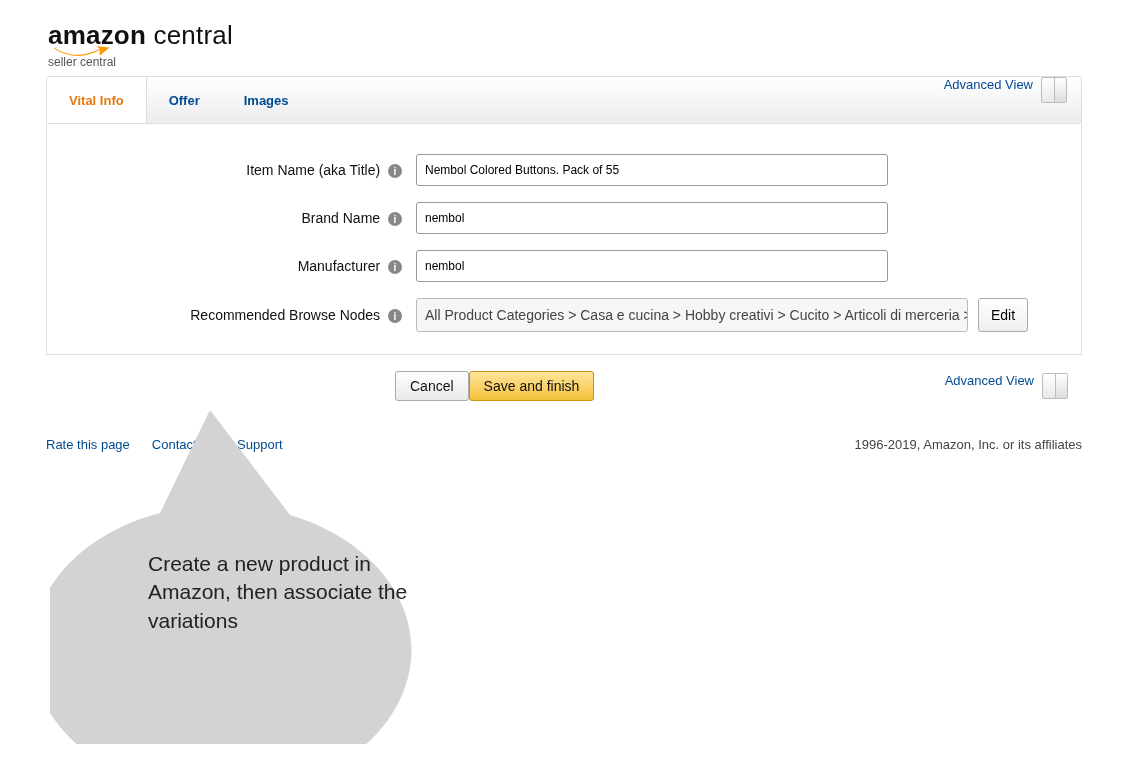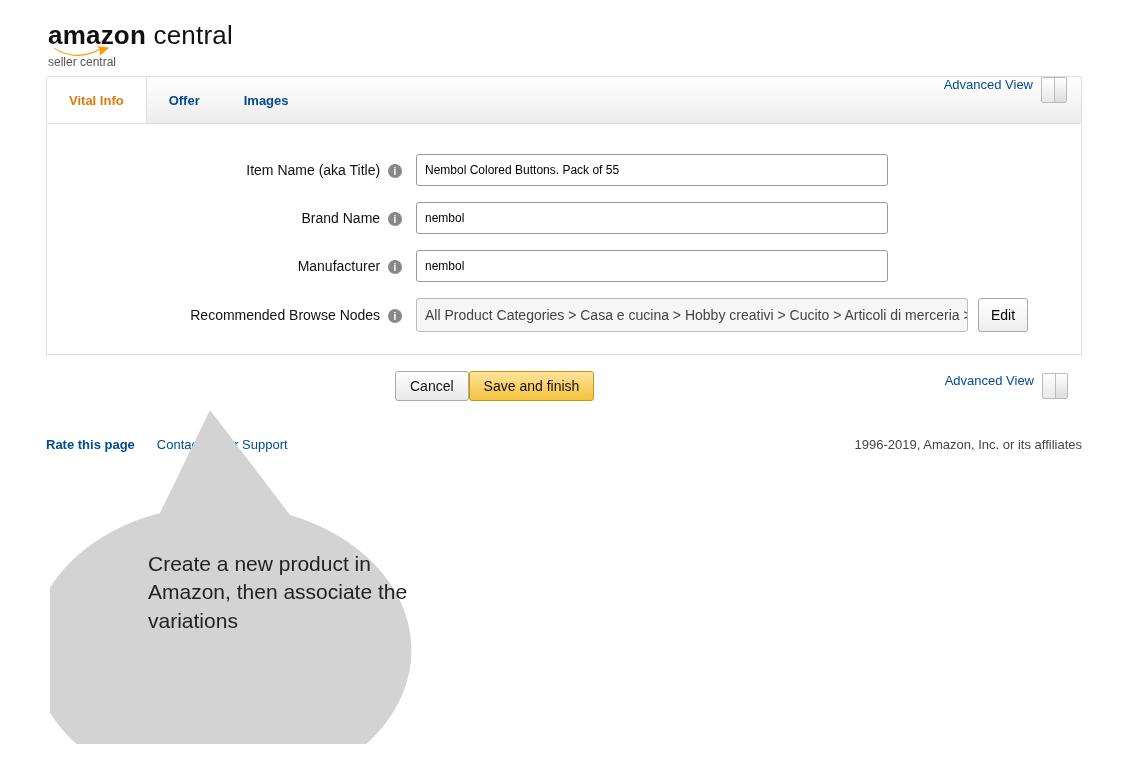--- a/index.html
+++ b/index.html
@@ -34,21 +34,21 @@
   .row .browse .edit{height:34px;padding:0 12px;border:1px solid #aaa;border-radius:3px;background:linear-gradient(#fff,#eee);cursor:pointer}
   
   .actions{display:flex;align-items:center;margin-top:16px}
   .actions .btns{margin-left:349px;display:flex;}
   button.btn{height:30px;padding:0 14px;border-radius:3px;font-size:14px;cursor:pointer}
   button.cancel{border:1px solid #aaa;background:linear-gradient(#fff,#e9e9e9);color:#111}
   button.save{border:1px solid #c89411;background:linear-gradient(#ffe39a,#f4c23c);color:#111;font-weight:400}
   .actions .spacer{flex:1}
   
   .footer{display:flex;margin-top:36px;font-size:13px}
-  .footer a{color:#004b91;font-weight:bold;text-decoration:none;margin-right:22px}
+  .footer a{color:#004b91;font-weight:normal;text-decoration:none;margin-right:22px}
   .footer a.weak{font-weight:normal}
   .footer .copy{margin-left:auto;color:#444}
   
   .bubble{position:absolute;left:50px;top:410px;width:430px;height:334px}
   .bubble svg{position:absolute;left:0;top:0}
   .bubble .txt{position:absolute;left:98px;top:140px;width:280px;font-size:21px;line-height:1.35;font-weight:normal;color:#222}
 </style>
 </head>
 <body>
 

